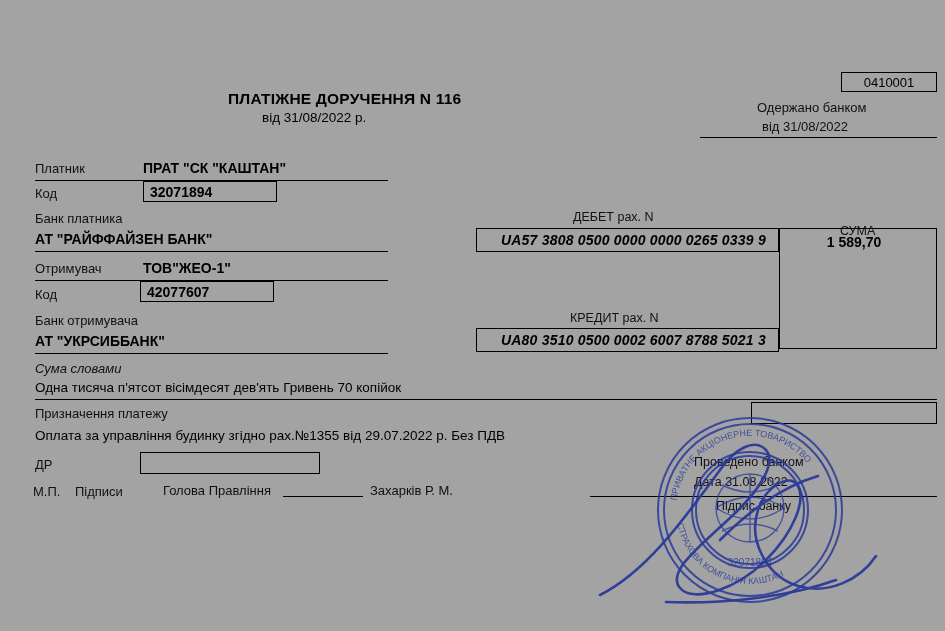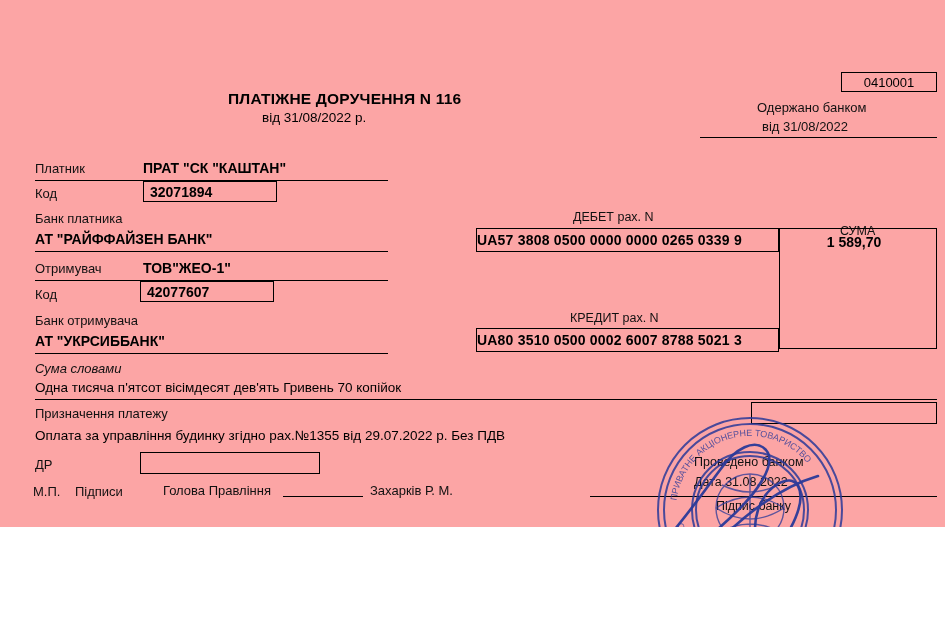--- a/index.html
+++ b/index.html
@@ -7,23 +7,23 @@
     padding: 0;
     background: #ffffff;
   }
   body {
     font-family: "Liberation Sans", sans-serif;
     color: #000000;
   }
   #page {
     position: relative;
     width: 945px;
-    height: 527px;
+    height: 631px;
     overflow: hidden;
-    background: #fca5a5;
+    background: #a3a3a3;
   }
   .abs { position: absolute; }
   .lbl {
     font-size: 13px;
     color: #111;
     white-space: nowrap;
   }
   .val {
     font-size: 14px;
     font-weight: bold;
@@ -55,21 +55,21 @@
   .right { text-align: center; }
   .boxed-val {
     border: 1px solid #000;
     box-sizing: border-box;
     display: flex;
     align-items: center;
     padding-left: 6px;
     font-size: 14px;
     font-weight: bold;
   }
-  .boxed-val.acct { padding-left: 0; letter-spacing: 0.2px; }
+  .boxed-val.acct { padding-left: 24px; letter-spacing: 0.2px; font-style: italic; }
   #stamp {
     pointer-events: none;
   }
 </style>
 </head>
 <body>
 
 <div id="page">
 
   <div class="abs boxed-val" style="left:841px; top:72px; width:96px; height:20px; justify-content:center; padding-left:0; font-weight:normal; font-size:13px;">

